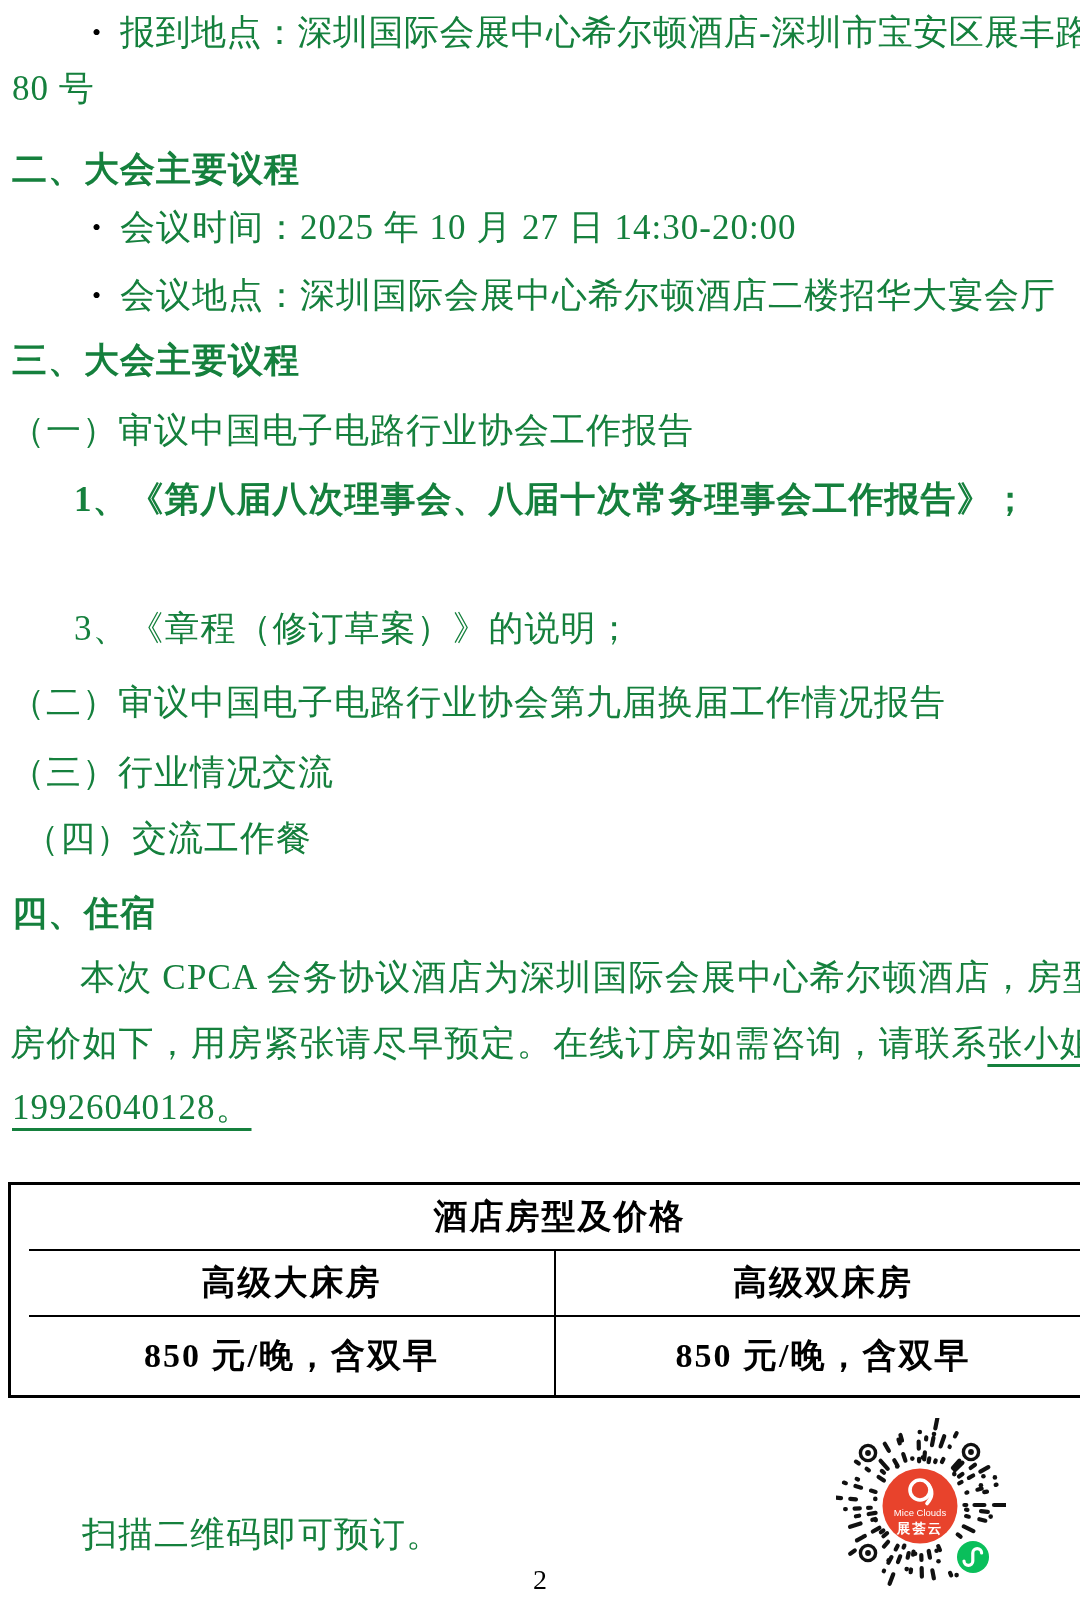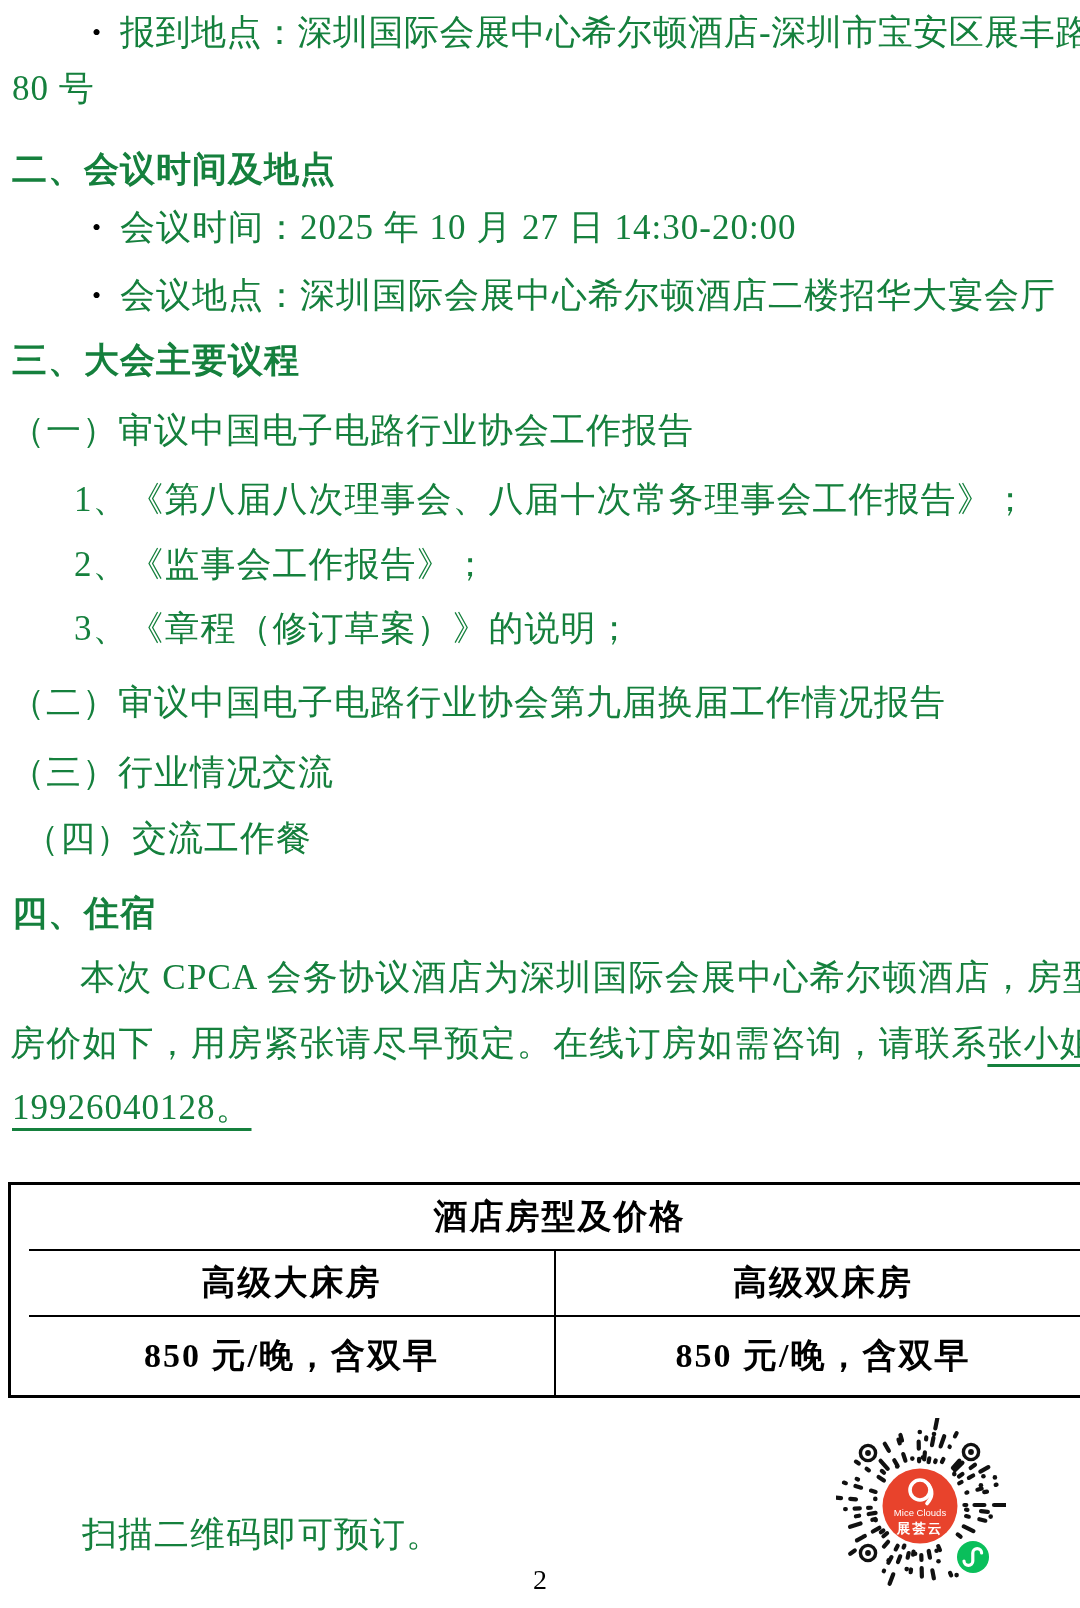--- a/index.html
+++ b/index.html
@@ -52,33 +52,32 @@
 </style>
 </head>
 <body>
 
 <div class="page">
 
   <span class="bullet-dot" style="left:92px; top:12px;">•</span>
   <div class="line" style="left:120px; top:12px; letter-spacing:0.5px;">报到地点：深圳国际会展中心希尔顿酒店-深圳市宝安区展丰路</div>
   <div class="line" style="left:12px; top:68px;">80 号</div>
 
-  <div class="line bold" style="left:12px; top:149px;">二、会议时间及地点</div>
+  <div class="line bold" style="left:12px; top:149px;">二、大会主要议程</div>
 
   <span class="bullet-dot" style="left:92px; top:207px;">•</span>
   <div class="line" style="left:120px; top:207px;">会议时间：2025 年 10 月 27 日 14:30-20:00</div>
 
   <span class="bullet-dot" style="left:92px; top:275px;">•</span>
   <div class="line" style="left:120px; top:275px;">会议地点：深圳国际会展中心希尔顿酒店二楼招华大宴会厅</div>
 
   <div class="line bold" style="left:12px; top:340px;">三、大会主要议程</div>
 
   <div class="line" style="left:10px; top:410px;">（一）审议中国电子电路行业协会工作报告</div>
-  <div class="line" style="left:74px; top:479px;">1、《第八届八次理事会、八届十次常务理事会工作报告》；</div>
-  <div class="line" style="left:74px; top:544px;">2、《监事会工作报告》；</div>
+  <div class="line" style="left:74px; top:479px;font-weight:bold;">1、《第八届八次理事会、八届十次常务理事会工作报告》；</div>
   <div class="line" style="left:74px; top:608px;">3、《章程（修订草案）》的说明；</div>
   <div class="line" style="left:10px; top:682px;">（二）审议中国电子电路行业协会第九届换届工作情况报告</div>
   <div class="line" style="left:10px; top:752px;">（三）行业情况交流</div>
   <div class="line" style="left:24px; top:818px;">（四）交流工作餐</div>
 
   <div class="line bold" style="left:12px; top:893px;">四、住宿</div>
 
   <div class="line" style="left:80px; top:957px; letter-spacing:1.2px;">本次 CPCA 会务协议酒店为深圳国际会展中心希尔顿酒店，房型及</div>
   <div class="line" style="left:10px; top:1023px; letter-spacing:1.2px;"><span>房价如下，用房紧张请尽早预定。在线订房如需咨询，请联系</span><span class="ul">张小姐</span></div>
   <div class="line" style="left:12px; top:1087px;"><span class="ul">19926040128。</span></div>

